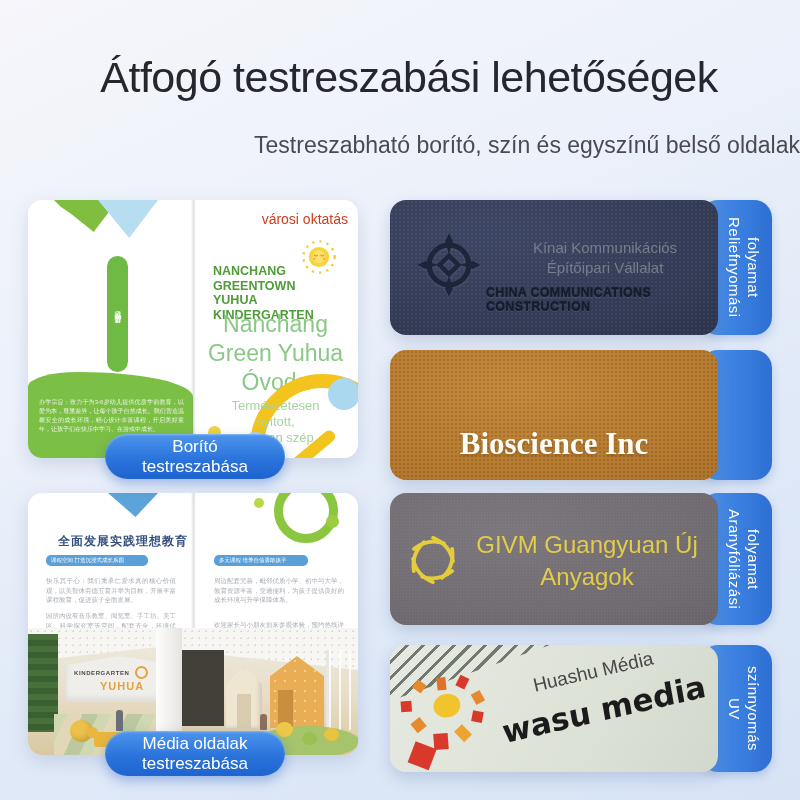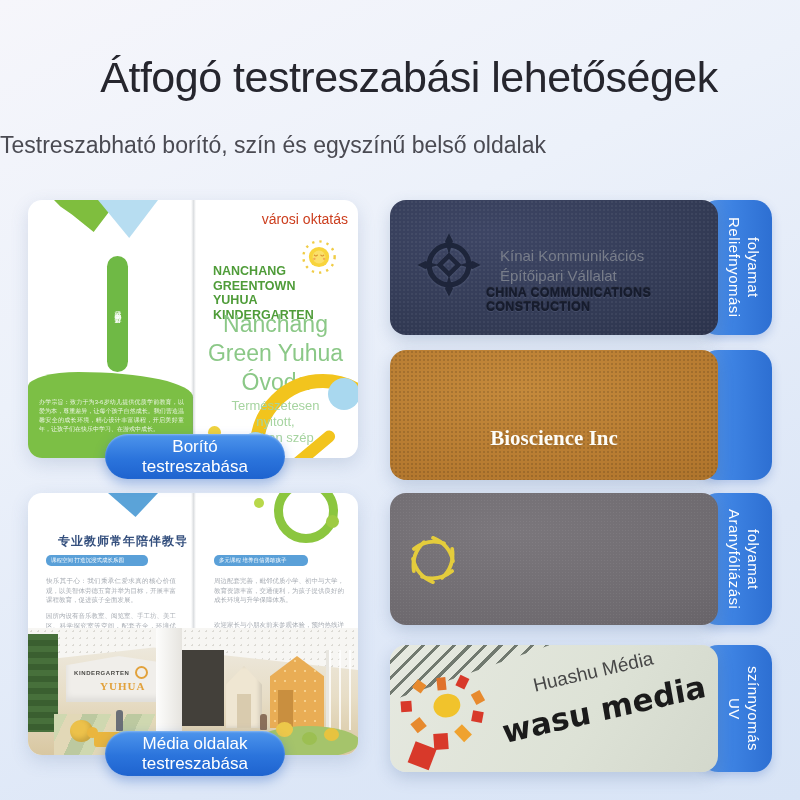--- a/index.html
+++ b/index.html
@@ -8,21 +8,21 @@
     font-family:"Liberation Sans",sans-serif;
     background:linear-gradient(155deg,#f6f6fb 0%,#ecf1fa 35%,#dde7f7 75%,#d8e4f6 100%);
   }
   .pre{white-space:pre-line;}
   
   .title{
     position:absolute;left:0;top:44px;width:800px;text-align:center;margin:9px;
     font-size:43px;font-weight:500;letter-spacing:-.5px;color:#26262e;
   }
   .subtitle{
-    position:absolute;left:0;top:132px;width:800px;text-align:left;
+    position:absolute;left:0;top:132px;width:800px;text-align:right;
     font-size:23px;color:#4a4a52;
   }
   
   .sample{
     position:absolute;left:28px;width:330px;background:#fff;border-radius:14px;
     overflow:hidden;box-shadow:0 6px 18px rgba(70,100,150,.18);
   }
   .cover-card{top:200px;height:258px;}
   .inner-card{top:493px;height:262px;}
   .spine{position:absolute;top:0;bottom:0;left:163px;width:5px;
@@ -84,21 +84,21 @@
   .ceil{position:absolute;left:0;top:0;width:330px;height:70px;background:#f7f6f3;
     background-image:radial-gradient(#dcdad4 1px,transparent 1px);background-size:7px 7px;
     clip-path:polygon(0 0,100% 0,100% 60%,38% 28%,0 48%);}
   .plantwall{position:absolute;left:0;top:6px;width:30px;height:98px;
     background:repeating-linear-gradient(180deg,#47703b 0 6px,#3a5f30 6px 12px);}
   .platform{position:absolute;left:26px;top:86px;width:115px;height:41px;
     background:repeating-linear-gradient(115deg,#cfd8b0 0 12px,#e2d8b7 12px 26px,#bcc9a0 26px 40px);}
   .signblock{position:absolute;left:38px;top:28px;width:96px;height:46px;background:#f0eeea;
     clip-path:polygon(0 20%,55% 0,100% 14%,100% 100%,0 100%);box-shadow:inset 0 -4px 6px rgba(0,0,0,.08);}
   .sign-top{position:absolute;left:8px;top:14px;font-size:6px;font-weight:bold;letter-spacing:.6px;color:#4b4a46;}
-  .sign-bot{position:absolute;left:34px;top:24px;font-size:11px;font-weight:bold;color:#e2a23c;letter-spacing:1px;font-family:Liberation Serif, serif;}
+  .sign-bot{position:absolute;left:34px;top:24px;font-size:11px;font-weight:bold;color:#e2a23c;letter-spacing:1px;}
   .sign-logo{position:absolute;right:14px;top:10px;width:9px;height:9px;border-radius:50%;
     border:2px solid #e2a23c;}
   .column{position:absolute;left:128px;top:0;width:26px;height:104px;
     background:linear-gradient(90deg,#fdfdfc,#e6e4df);}
   .darkwall{position:absolute;left:154px;top:22px;width:42px;height:76px;background:#43403a;}
   .house1{position:absolute;left:198px;top:38px;width:36px;height:62px;background:#efe6d2;
     clip-path:polygon(0 30%,50% 0,100% 30%,100% 100%,0 100%);box-shadow:inset -3px 0 4px rgba(0,0,0,.12);}
   .house1 .door{position:absolute;left:11px;top:28px;width:14px;height:34px;background:#d9cbae;}
   .house2{position:absolute;left:242px;top:28px;width:54px;height:72px;background:#e9ad55;
     clip-path:polygon(0 28%,50% 0,100% 28%,100% 100%,0 100%);
@@ -143,35 +143,35 @@
   .pcard{
     position:absolute;left:390px;width:328px;border-radius:16px;overflow:hidden;z-index:2;
     box-shadow:0 6px 16px rgba(60,90,140,.22);
   }
   .c1{top:200px;height:135px;
     background:radial-gradient(130% 130% at 30% 25%,#3d4564 0%,#323a54 55%,#262d45 100%);
     background-blend-mode:normal;}
   .c1::before{content:"";position:absolute;inset:0;
     background-image:radial-gradient(rgba(255,255,255,.05) 1px,transparent 1px);background-size:4px 4px;}
   .c1-logo{position:absolute;left:26px;top:32px;opacity:.92;filter:drop-shadow(0 1px 1px rgba(140,150,180,.25));}
-  .c1-hu{position:absolute;left:110px;top:38px;width:210px;
-    font-size:15px;line-height:20px;color:#787d8a;margin-top:8px;}
+  .c1-hu{position:absolute;left:110px;top:38px;width:210px;text-align:center;
+    font-size:15px;line-height:20px;color:#787d8a;}
   .c1-en{position:absolute;left:96px;top:86px;width:226px;text-align:left;
     font-size:12.5px;font-weight:bold;letter-spacing:.3px;color:#161c2e;
     text-shadow:0 -1px 1px rgba(0,0,0,.55),0 1px 1px rgba(130,140,170,.25);}
   .c2{top:350px;height:130px;
     background:radial-gradient(130% 130% at 40% 30%,#c58a3c 0%,#b5792f 55%,#a06a26 100%);}
   .c2::before{content:"";position:absolute;inset:0;
     background-image:radial-gradient(rgba(0,0,0,.13) 1px,transparent 1px);background-size:4px 4px;}
   .c2-row{position:absolute;left:0;top:16px;width:328px;display:flex;justify-content:center;
     align-items:flex-end;gap:4px;}
   .c2-first{font-size:44px;font-weight:bold;color:#fdfdf8;letter-spacing:-1px;
     text-shadow:0 2px 3px rgba(90,50,10,.35);}
   .c2-bio{position:absolute;left:0;top:76px;width:328px;text-align:center;
-    font-family:"Liberation Serif",serif;font-size:21px;font-weight:bold;color:#fdfdf8;
+    font-family:"Liberation Serif",serif;font-size:31px;font-weight:bold;color:#fdfdf8;
     text-shadow:0 2px 3px rgba(90,50,10,.35);}
   .c3{top:493px;height:132px;
     background:radial-gradient(130% 130% at 35% 30%,#7b777c 0%,#6e6a6f 55%,#5d595e 100%);}
   .c3::before{content:"";position:absolute;inset:0;
     background-image:radial-gradient(rgba(255,255,255,.06) 1px,transparent 1px);background-size:3px 3px;}
   .c3-logo{position:absolute;left:16px;top:40px;}
   .c3-name{position:absolute;left:76px;top:36px;width:242px;text-align:center;
     font-size:24px;line-height:32px;color:#e3cc48;}
   .c4{top:645px;height:127px;background:linear-gradient(120deg,#e6e9e0 0%,#dde2d6 60%,#d3d8cc 100%);}
   .c4-stripes{position:absolute;left:0;top:0;width:160px;height:56px;
@@ -228,21 +228,21 @@
   </div>
 </section>
 <button class="pill-btn pre" style="top:434px;">Borító
 testreszabása</button>
 
 <section class="sample inner-card">
   <div class="blob-blue2"></div>
   <div class="ring-green"></div>
   <div class="dot dot-g1"></div>
   <div class="dot dot-g2"></div>
-  <div class="headline-cn">专业教师常年陪伴教导</div>
+  <div class="headline-cn">全面发展实践理想教育</div>
   <div class="tagpill tag-l">课程空间 打造沉浸式成长乐园</div>
   <div class="tagpill tag-r">多元课程 培养自信勇敢孩子</div>
   <div class="para p-l1">快乐其于心：我们秉承仁爱求真的核心价值观，以美智体劳德五育并举为目标，开展丰富课程教育，促进孩子全面发展。</div>
   <div class="para p-l2">园所内设有音乐教室、阅览室、手工坊、美工区、科学探究室等空间，配套齐全，环境优美，专业教师常年陪伴教导。</div>
   <div class="para p-r1">周边配套完善，毗邻优质小学、初中与大学，教育资源丰富，交通便利，为孩子提供良好的成长环境与升学保障体系。</div>
   <div class="para p-r2">欢迎家长与小朋友前来参观体验，预约热线详见封底。</div>
   <div class="spine" style="bottom:127px;"></div>
 
   <div class="photo">
     <div class="ceil"></div>
@@ -310,20 +310,22 @@
   <svg class="c3-logo" width="54" height="54" viewBox="0 0 100 100">
     <g fill="none" stroke="#e4cc3c" stroke-width="7" stroke-linecap="round">
       <path d="M50 9 Q80 21 87 52"></path>
       <path d="M50 9 Q80 21 87 52" transform="rotate(60 50 50)"></path>
       <path d="M50 9 Q80 21 87 52" transform="rotate(120 50 50)"></path>
       <path d="M50 9 Q80 21 87 52" transform="rotate(180 50 50)"></path>
       <path d="M50 9 Q80 21 87 52" transform="rotate(240 50 50)"></path>
       <path d="M50 9 Q80 21 87 52" transform="rotate(300 50 50)"></path>
     </g>
   </svg>
+  <div class="c3-name pre">GIVM Guangyuan Új
+Anyagok</div>
 </div>
 
 <div class="pcard c4">
   <div class="c4-stripes"></div>
   <svg class="c4-logo" width="118" height="108" viewBox="0 0 130 120">
     <ellipse cx="62" cy="44" rx="15" ry="13" fill="#f1c32c"></ellipse>
     <rect x="57" y="12" width="10" height="14" fill="#e0722b" transform="rotate(8 62 19)"></rect>
     <rect x="80" y="16" width="11" height="13" fill="#d8392a" transform="rotate(40 85 22)"></rect>
     <rect x="92" y="38" width="13" height="11" fill="#e78a2e" transform="rotate(75 98 43)"></rect>
     <rect x="86" y="58" width="12" height="12" fill="#d8392a" transform="rotate(115 92 64)"></rect>

